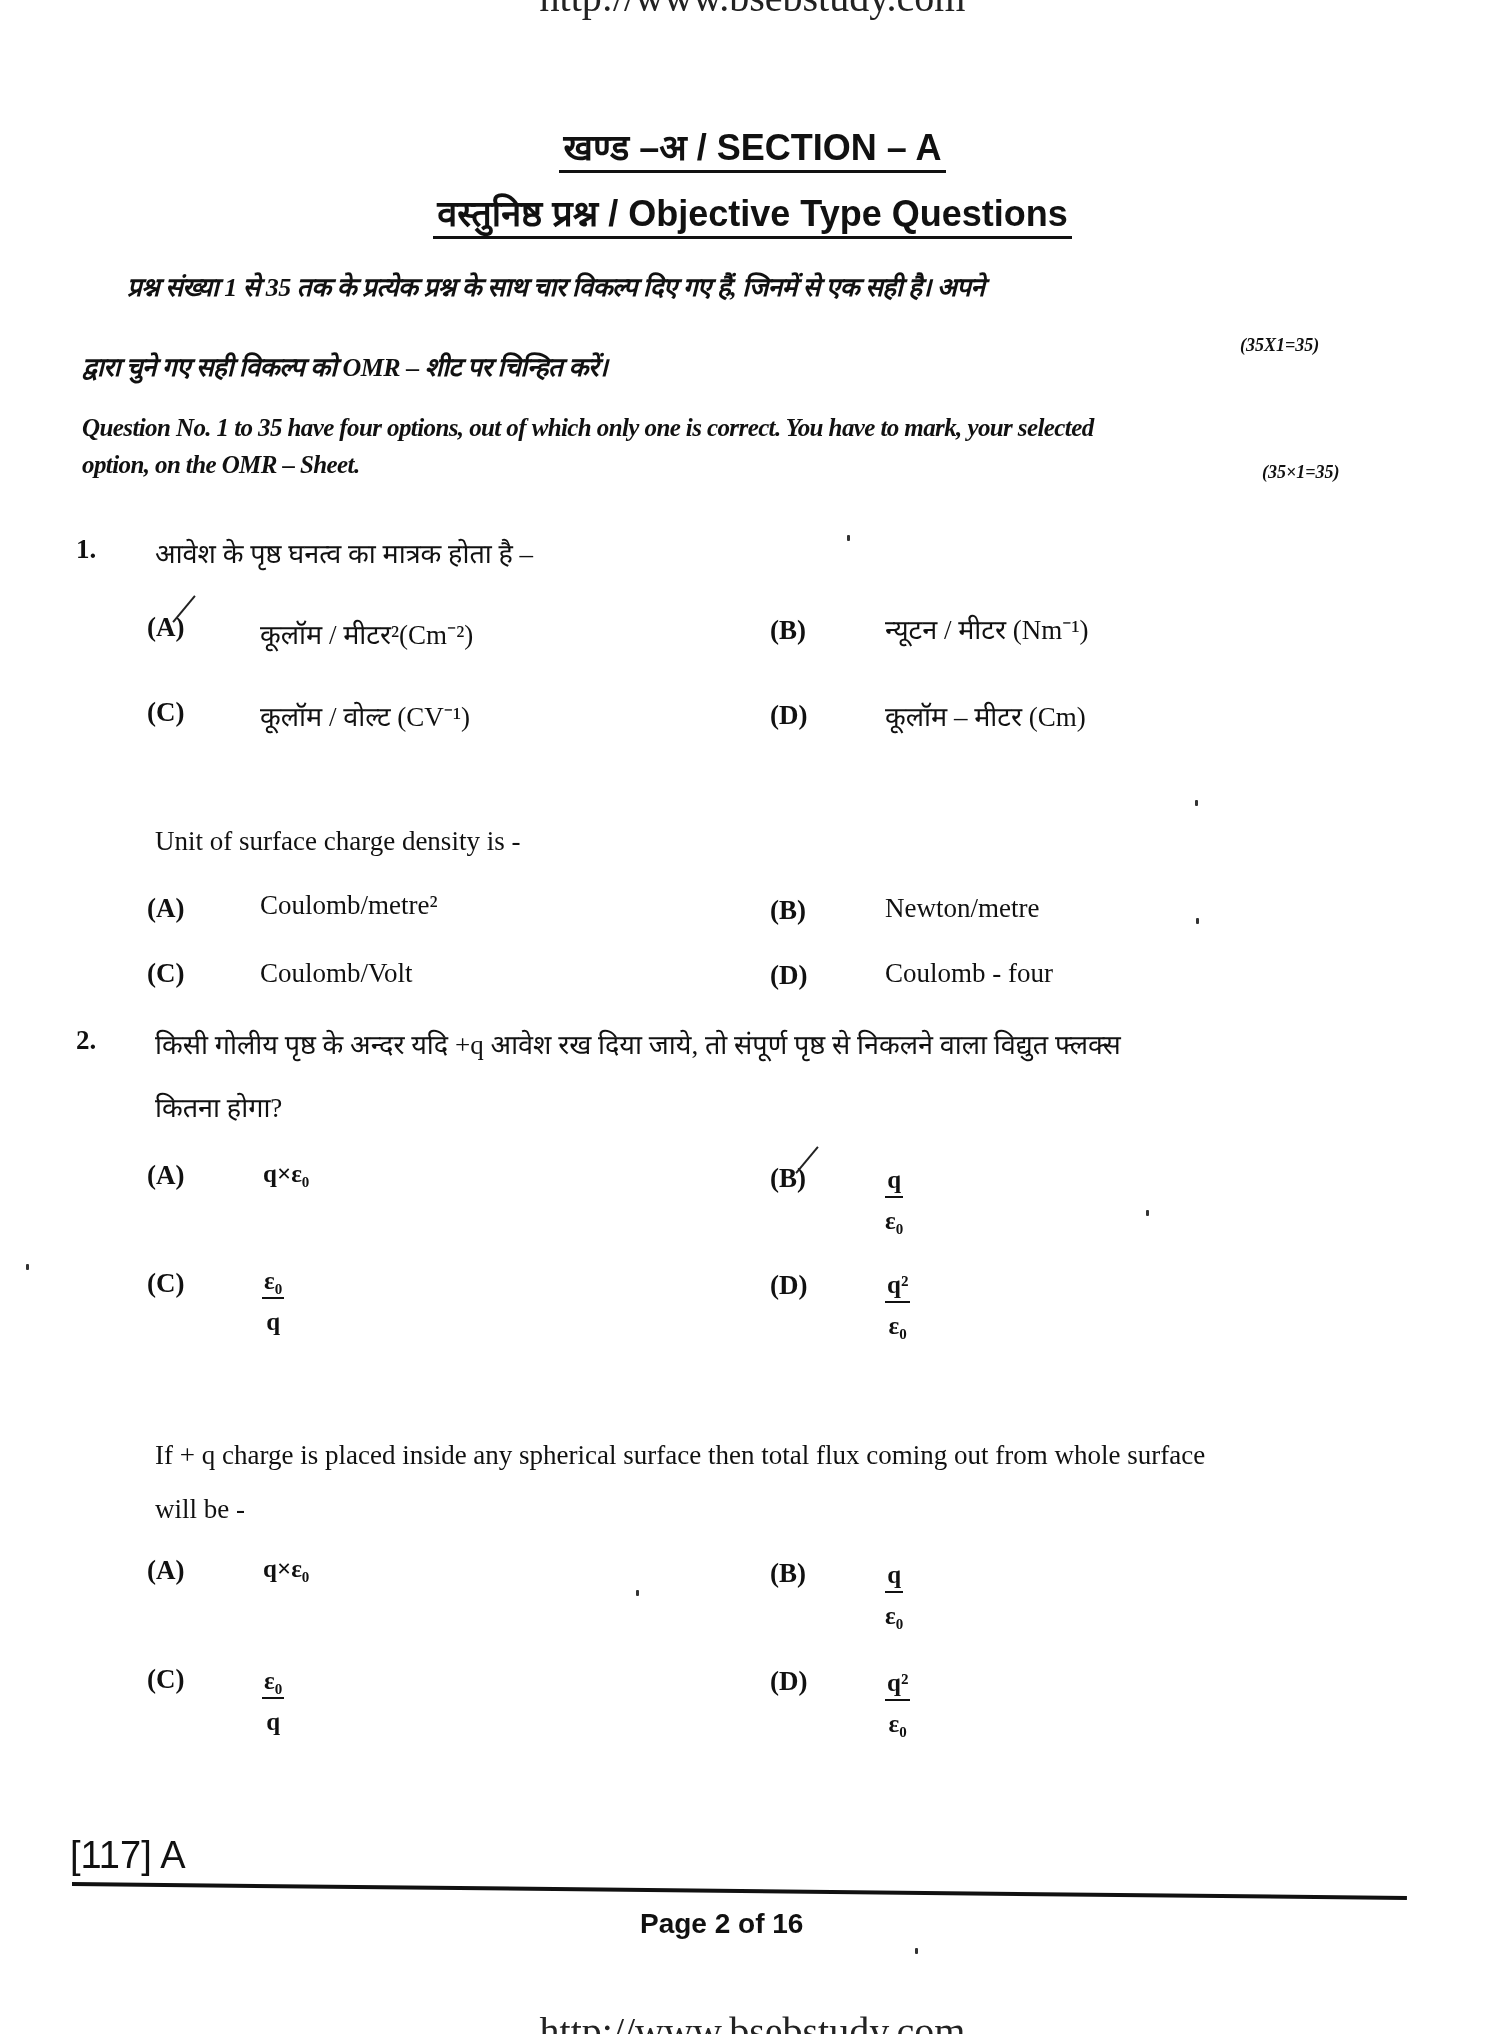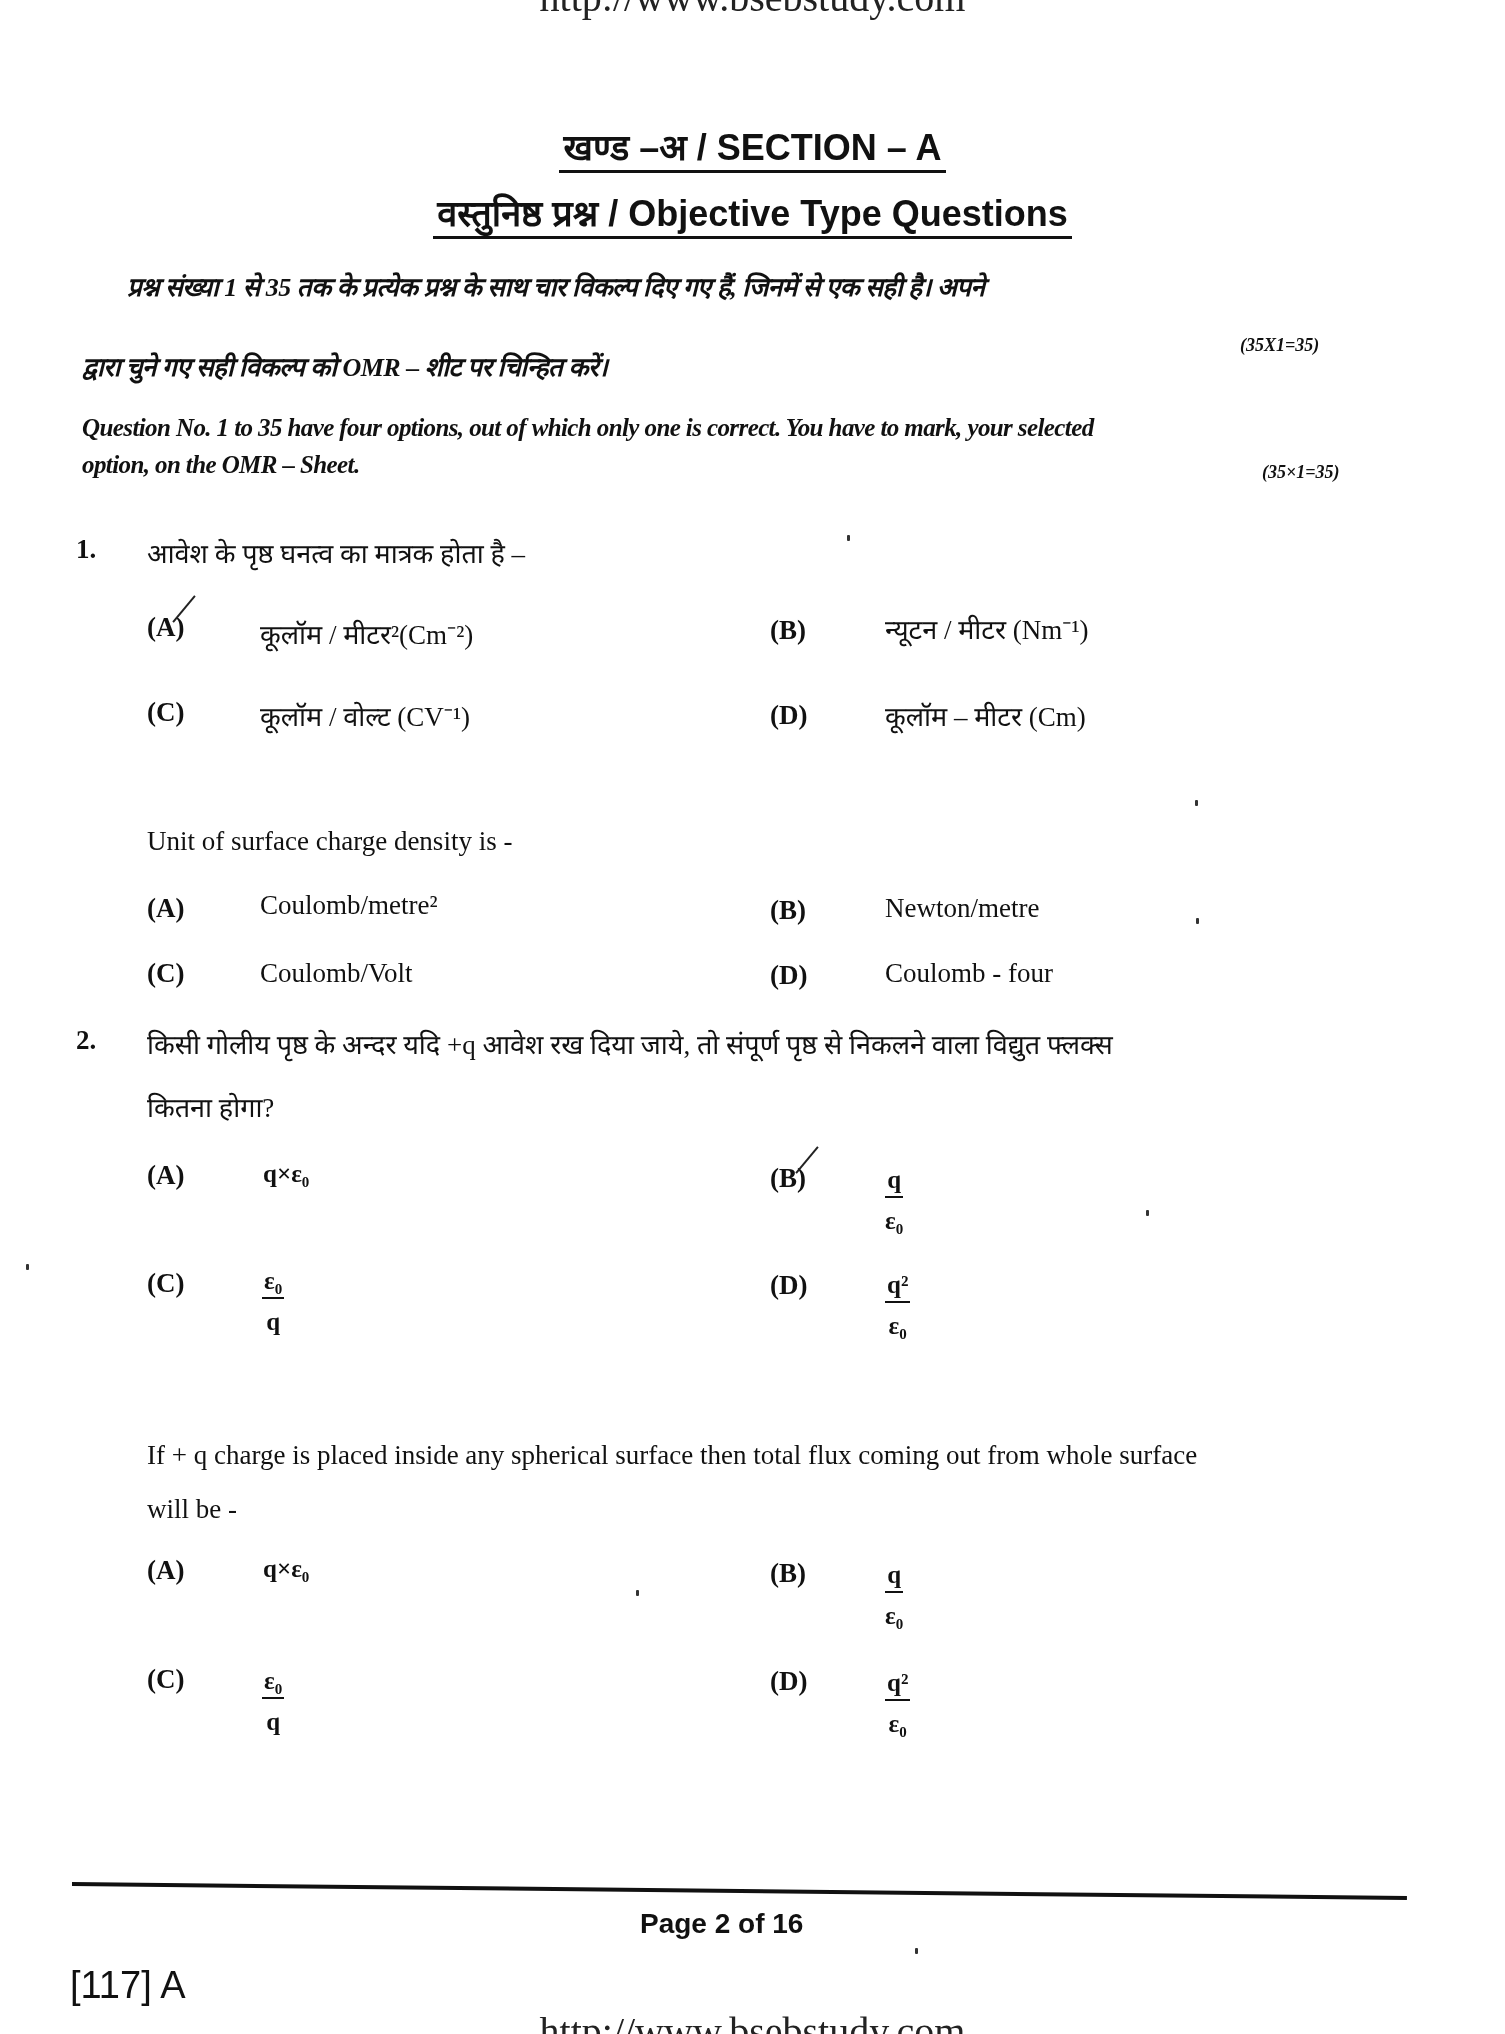--- a/index.html
+++ b/index.html
@@ -6,21 +6,21 @@
   body { width:1505px; height:2034px; position:relative; overflow:hidden; color:#111;
          font-family:"Liberation Serif", serif; }
   .abs { position:absolute; white-space:nowrap; }
   .url { font-family:"Liberation Serif", serif; font-size:40px; color:#222; left:0; width:1505px; text-align:center; }
   .title { font-family:"Liberation Sans", sans-serif; font-weight:bold; text-align:center; left:0; width:1505px; }
   .title span { border-bottom:3px solid #111; padding:0 4px 2px; }
   .instr { font-style:italic; font-weight:bold; font-size:26px; letter-spacing:-0.5px; }
   .instr-en { font-family:"Liberation Serif", serif; font-style:italic; font-weight:bold; font-size:25px; letter-spacing:-0.6px; }
   .marks { font-style:italic; font-weight:bold; font-size:18px; }
   .qnum { font-weight:bold; font-size:27px; }
-  .qtext { font-size:27px; }
+  .qtext { font-size:27px;margin-left:8px; }
   .opt-label { font-weight:bold; font-size:27px; }
   .opt-text { font-size:27px; }
   .frac { display:inline-flex; flex-direction:column; align-items:center; font-size:25px; font-weight:bold; line-height:1; }
   .frac .num { border-bottom:2px solid #111; padding:0 2px 4px; }
   .frac .den { padding-top:10px; }
   .tick { position:absolute; width:2px; height:34px; background:#222; transform:rotate(40deg); }
   .rule { position:absolute; left:72px; width:1335px; height:4px; background:#111; top:1882px; transform:rotate(0.6deg); transform-origin:left; }
   .footer-code { font-family:"Liberation Sans", sans-serif; font-size:38px; }
   .footer-page { font-family:"Liberation Sans", sans-serif; font-weight:bold; font-size:28px; }
   .speck { position:absolute; width:3px; height:6px; background:#333; border-radius:1px; }
@@ -112,15 +112,15 @@
 
 <div class="speck" style="left:847px;top:535px;"></div>
 <div class="speck" style="left:1195px;top:800px;"></div>
 <div class="speck" style="left:1196px;top:918px;"></div>
 <div class="speck" style="left:26px;top:1264px;"></div>
 <div class="speck" style="left:1146px;top:1210px;"></div>
 <div class="speck" style="left:636px;top:1590px;"></div>
 <div class="speck" style="left:915px;top:1948px;"></div>
 
 <div class="rule"></div>
-<div class="abs footer-code" style="left:70px;top:1964px;">[117] A</div>
+<div class="abs footer-code" style="left:70px;top:1834px;">[117] A</div>
 <div class="abs footer-page" style="left:640px;top:1908px;">Page 2 of 16</div>
 <div class="abs url" style="top:2008px;">http://www.bsebstudy.com</div>
 
 </body></html>

